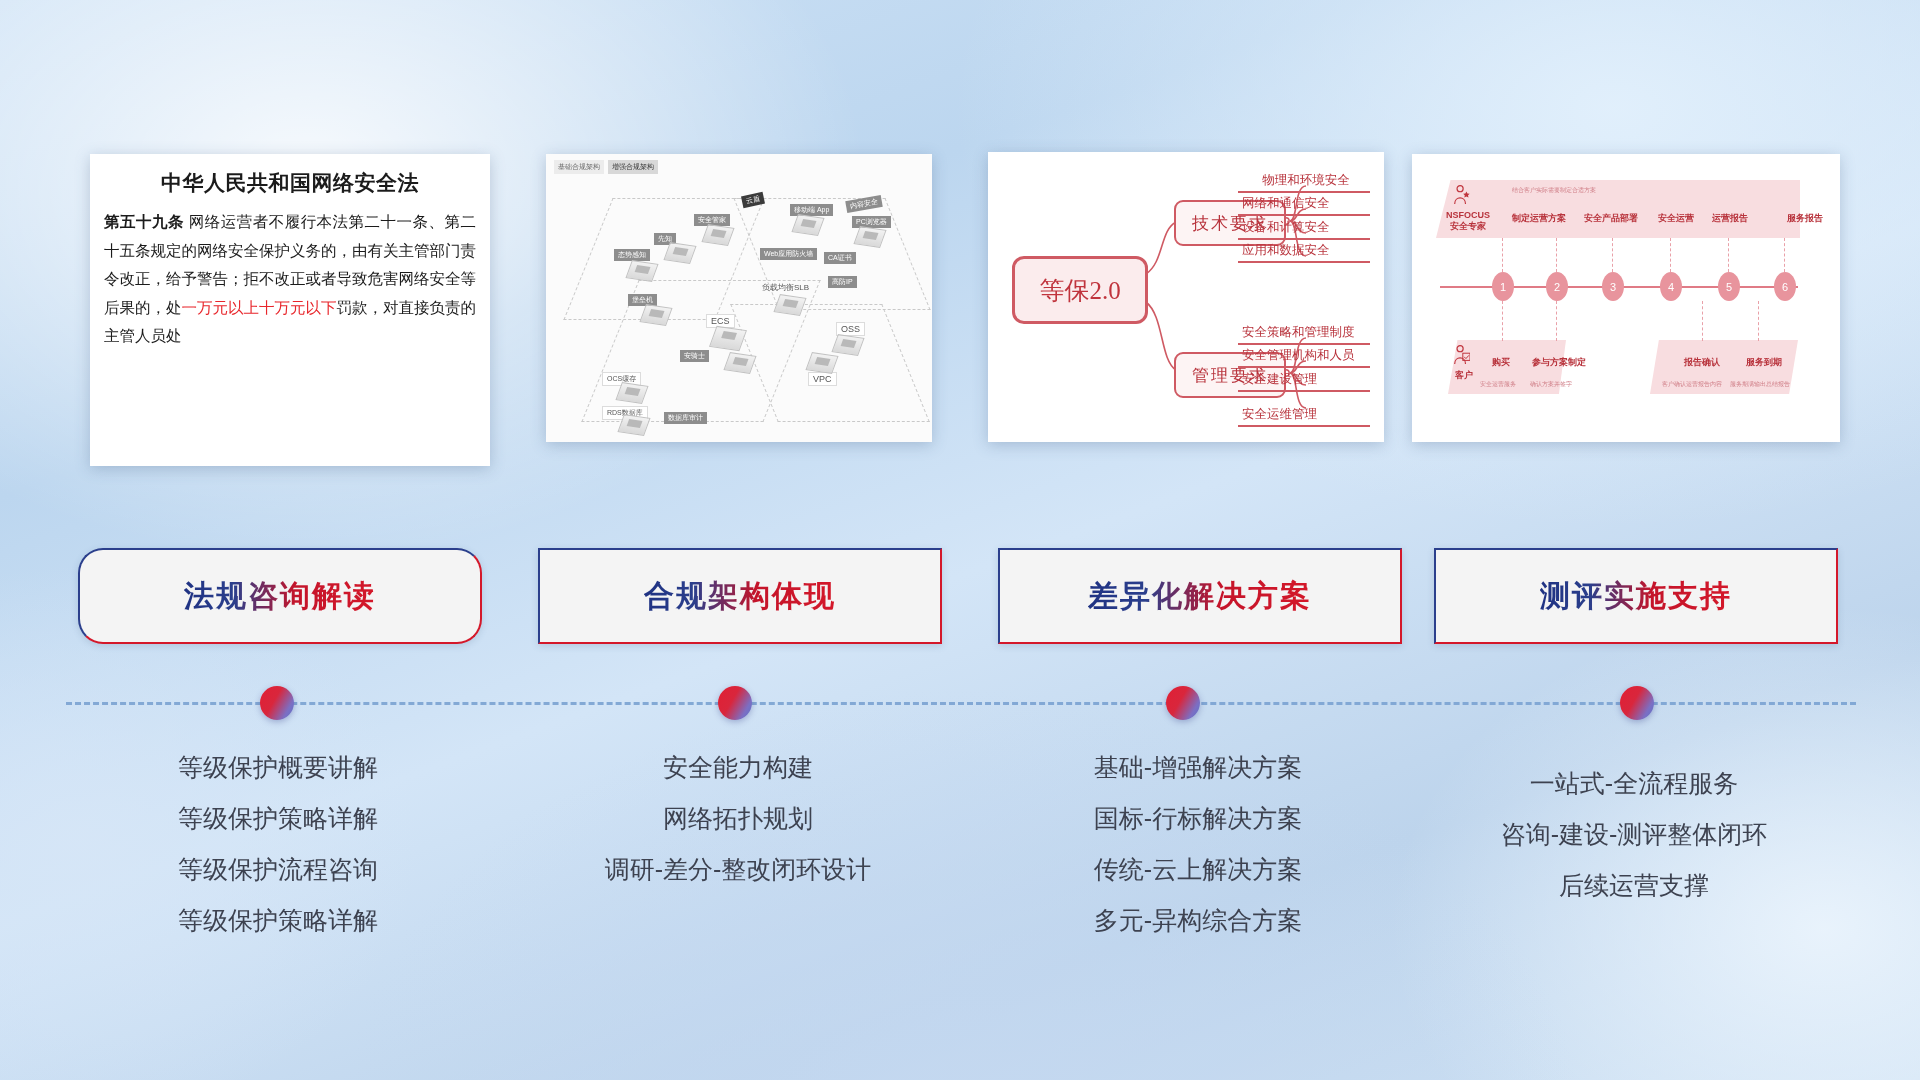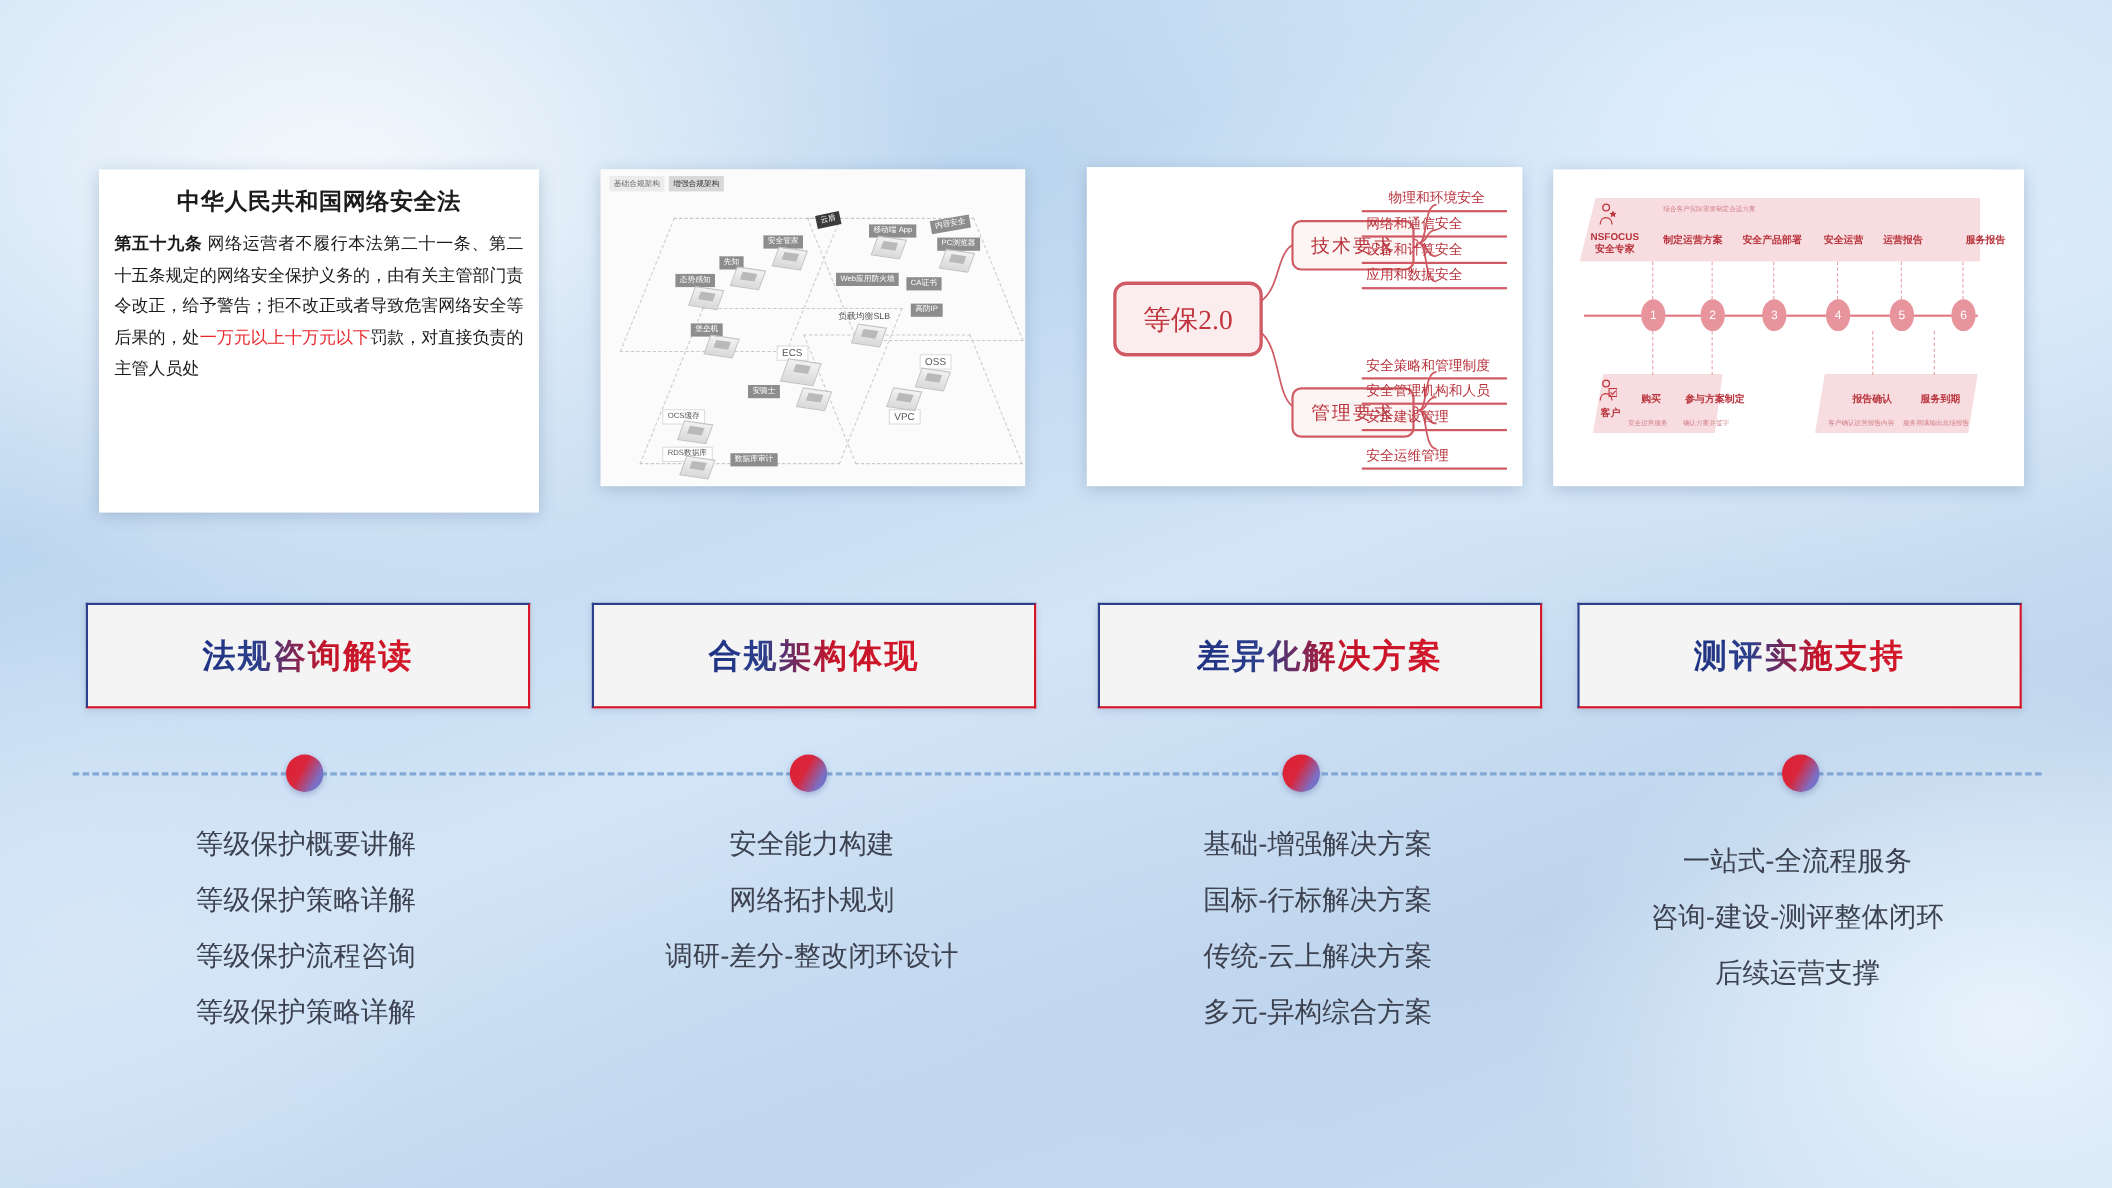--- a/index.html
+++ b/index.html
@@ -110,21 +110,21 @@
     border-left:2px solid #2b3f8c;border-right:2px solid #d4182a;
     display:flex;align-items:center;justify-content:center;
     box-shadow:0 2px 7px rgba(60,90,130,.18);
   }
   .label-box span{
     font-size:30px;font-weight:bold;letter-spacing:2px;
     background:linear-gradient(90deg,#1f3283 0%,#2b3f8c 26%,#c4142a 58%,#d4182a 100%);
     -webkit-background-clip:text;background-clip:text;color:transparent;
     -webkit-text-fill-color:transparent;
   }
-  #lb1{left:78px;width:400px;}
+  #lb1{left:78px;width:400px;border-radius:25px;}
   #lb2{left:538px;width:400px;}
   #lb3{left:998px;width:400px;}
   #lb4{left:1434px;width:400px;}
 
   
   .tl{position:absolute;left:66px;top:702px;width:1790px;height:4px;
       border-top:3px dashed #7fa6d4;opacity:.95;}
   .tl-dot{
     position:absolute;top:686px;width:34px;height:34px;border-radius:50%;
     background:linear-gradient(120deg,#e01f34 0%,#d9263c 42%,#7b6fc4 78%,#5b74c8 100%);

